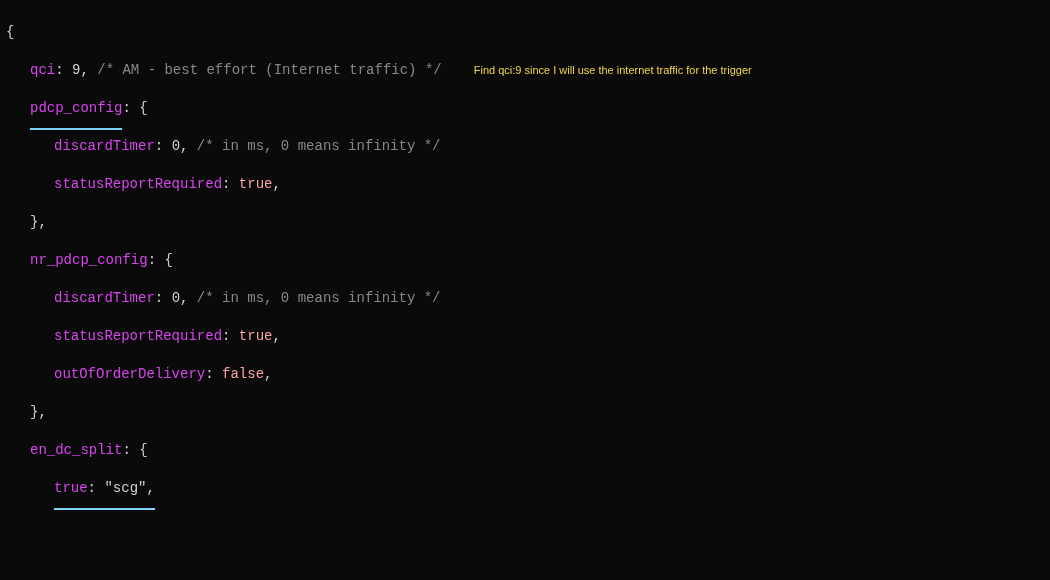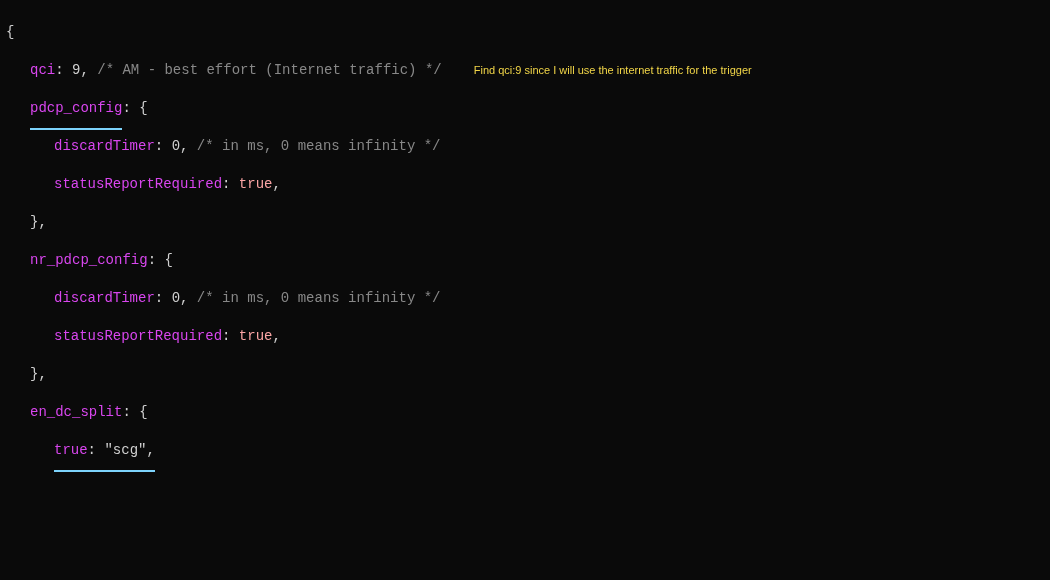--- a/index.html
+++ b/index.html
@@ -44,20 +44,21 @@
 <div class="code-area">
 <span class="line"><span class="punct">{</span></span>
 <span class="line i1"><span class="kw">qci</span><span class="punct">: </span><span class="num">9</span><span class="punct">, </span><span class="cmt">/* AM - best effort (Internet traffic) */</span><span class="annot-gap"></span><span class="annot">Find qci:9 since I will use the internet traffic for the trigger</span></span>
 <span class="line i1"><span class="kw uline">pdcp_config</span><span class="punct">: </span><span class="punct">{</span></span>
 <span class="line i2"><span class="kw">discardTimer</span><span class="punct">: </span><span class="num">0</span><span class="punct">, </span><span class="cmt">/* in ms, 0 means infinity */</span></span>
 <span class="line i2"><span class="kw">statusReportRequired</span><span class="punct">: </span><span class="bool">true</span><span class="punct">,</span></span>
 <span class="line i1"><span class="punct">},</span></span>
 <span class="line i1"><span class="kw">nr_pdcp_config</span><span class="punct">: </span><span class="punct">{</span></span>
 <span class="line i2"><span class="kw">discardTimer</span><span class="punct">: </span><span class="num">0</span><span class="punct">, </span><span class="cmt">/* in ms, 0 means infinity */</span></span>
 <span class="line i2"><span class="kw">statusReportRequired</span><span class="punct">: </span><span class="bool">true</span><span class="punct">,</span></span>
+<span class="line i2"><span class="kw">outOfOrderDelivery</span><span class="punct">: </span><span class="bool">false</span><span class="punct">,</span></span>
 <span class="line i1"><span class="punct">},</span></span>
 <span class="line i1"><span class="kw">en_dc_split</span><span class="punct">: </span><span class="punct">{</span></span>
 <span class="line i2"><span class="uline"><span class="kw">true</span><span class="punct">: </span><span class="str">"scg"</span><span class="punct">,</span></span></span>
 
 
 
 
 
 
 

